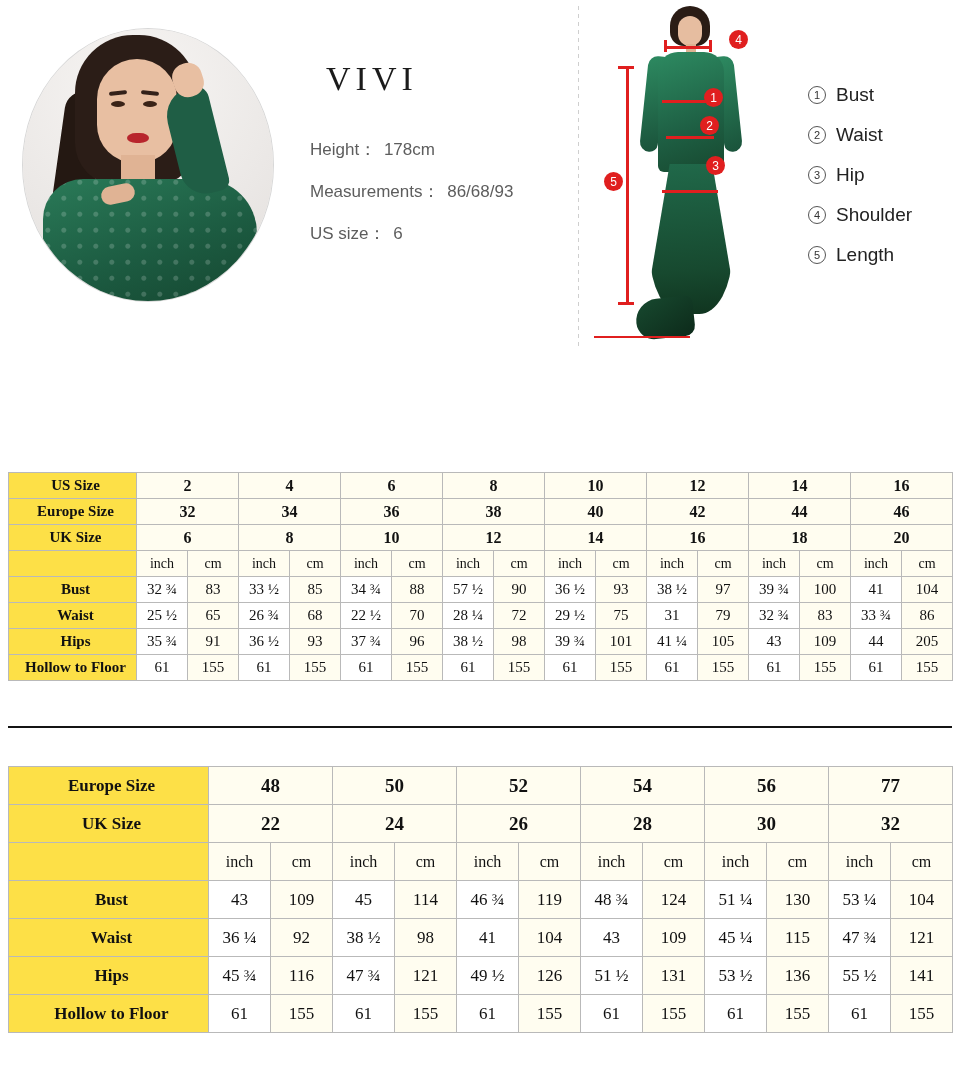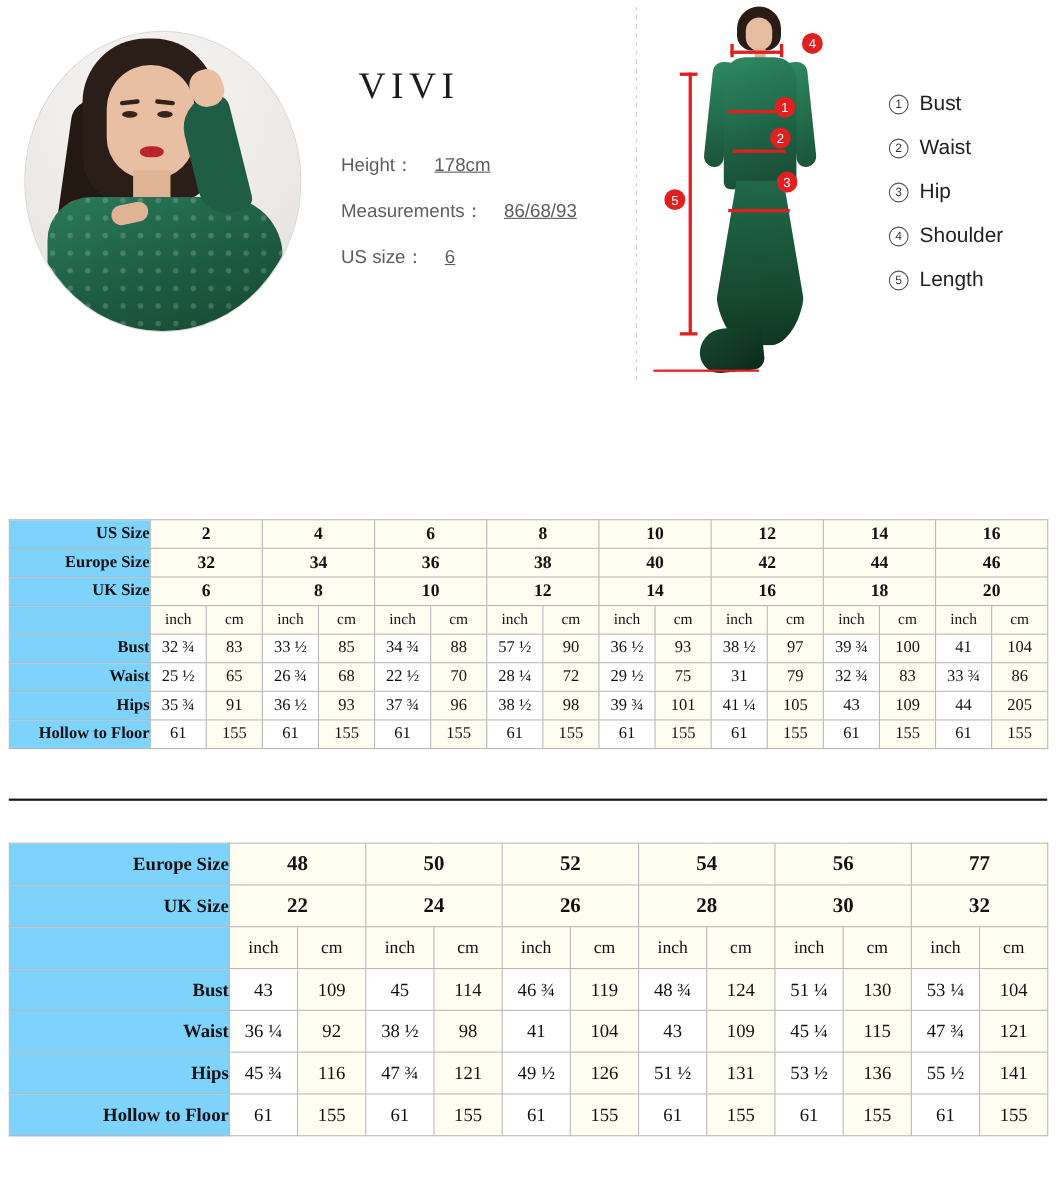--- a/index.html
+++ b/index.html
@@ -84,21 +84,21 @@
     font-family: Liberation Serif, serif;
     margin-left: 16px;
   }
   .specs { position: absolute; left: 310px; top: 138px; }
   .spec-row {
     font-size: 17px; color: #5d5d5d; margin-bottom: 19px;
     font-family: "Liberation Sans", sans-serif;
     white-space: nowrap;
   }
   .spec-row .lbl { color: #5d5d5d; }
-  .spec-row .val { color: #5d5d5d; margin-left: 14px; text-decoration: underline; }
+  .spec-row .val { color: #5d5d5d; margin-left: 3px; }
 
   .divider-v {
     position: absolute; left: 578px; top: 6px;
     width: 1px; height: 340px;
     background: repeating-linear-gradient(to bottom, #cfcfcf 0 4px, transparent 4px 8px);
   }
 
   
   .diagram { position: absolute; left: 596px; top: 4px; width: 200px; height: 344px; }
   .dress-fig { position:absolute; left:40px; top:0; width:110px; height:336px; }
@@ -170,21 +170,21 @@
   }
   .tbl td, .tbl th {
     border:1px solid #b9b9b9;
     text-align:center;
     color:#111;
     padding:0;
     height:32px;
     font-weight:normal;
   }
   .tbl .rowlab {
-    text-align:right; padding-left:6px; font-weight:bold; background:#7dd3fc;
+    text-align:center; padding-left:6px; font-weight:bold; background:#fde047;
     font-size:16px;
   }
   .tbl .hdr { background:#fffdf0; font-weight:bold; font-size:17px; }
   .tbl .unit { background:#fffdf0; font-size:15px; }
   .tbl .val { font-size:16px; }
   .tbl .shade { background:#fffdf0; }
 
   #table1 { top:472px; }
   #table1 td { height:26px; }
   #table1 .rowlab { font-size:15px; }

